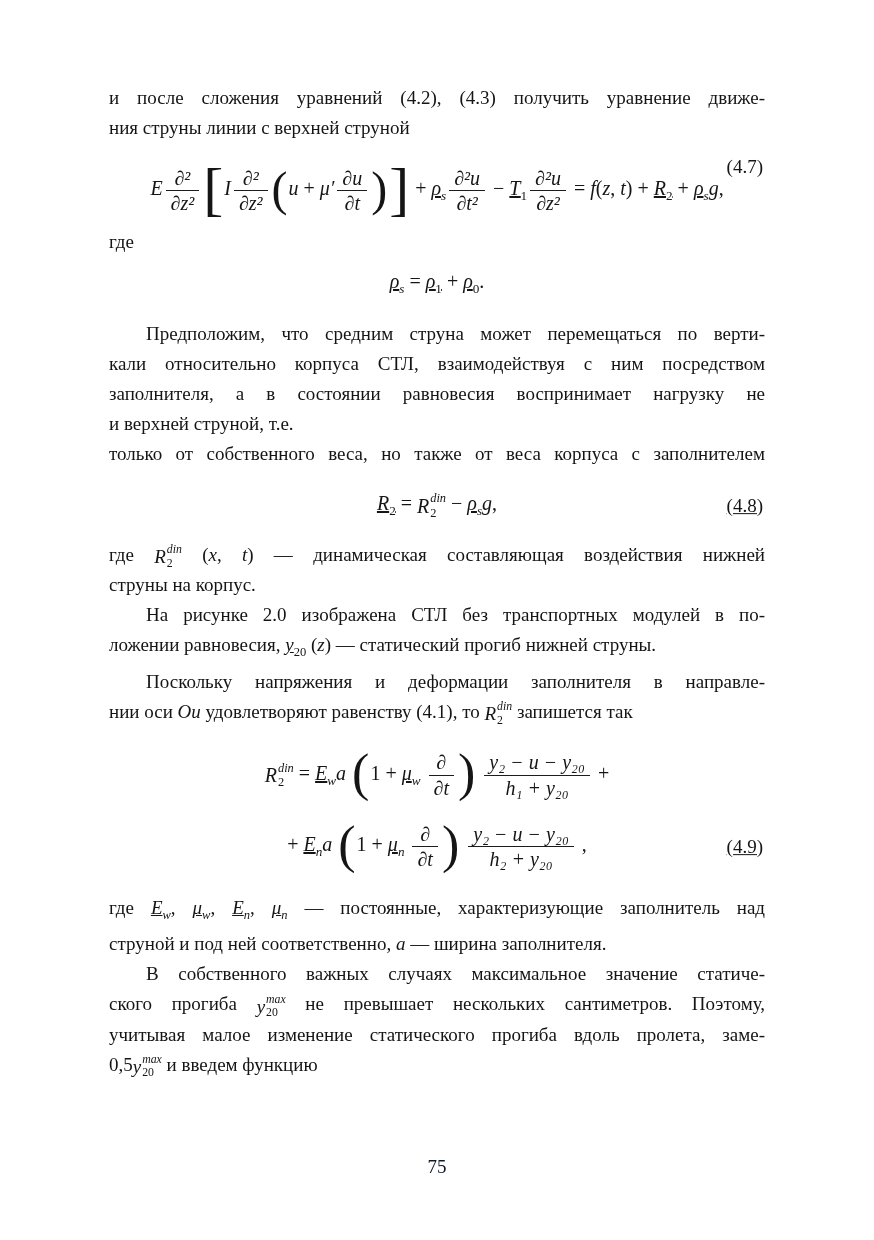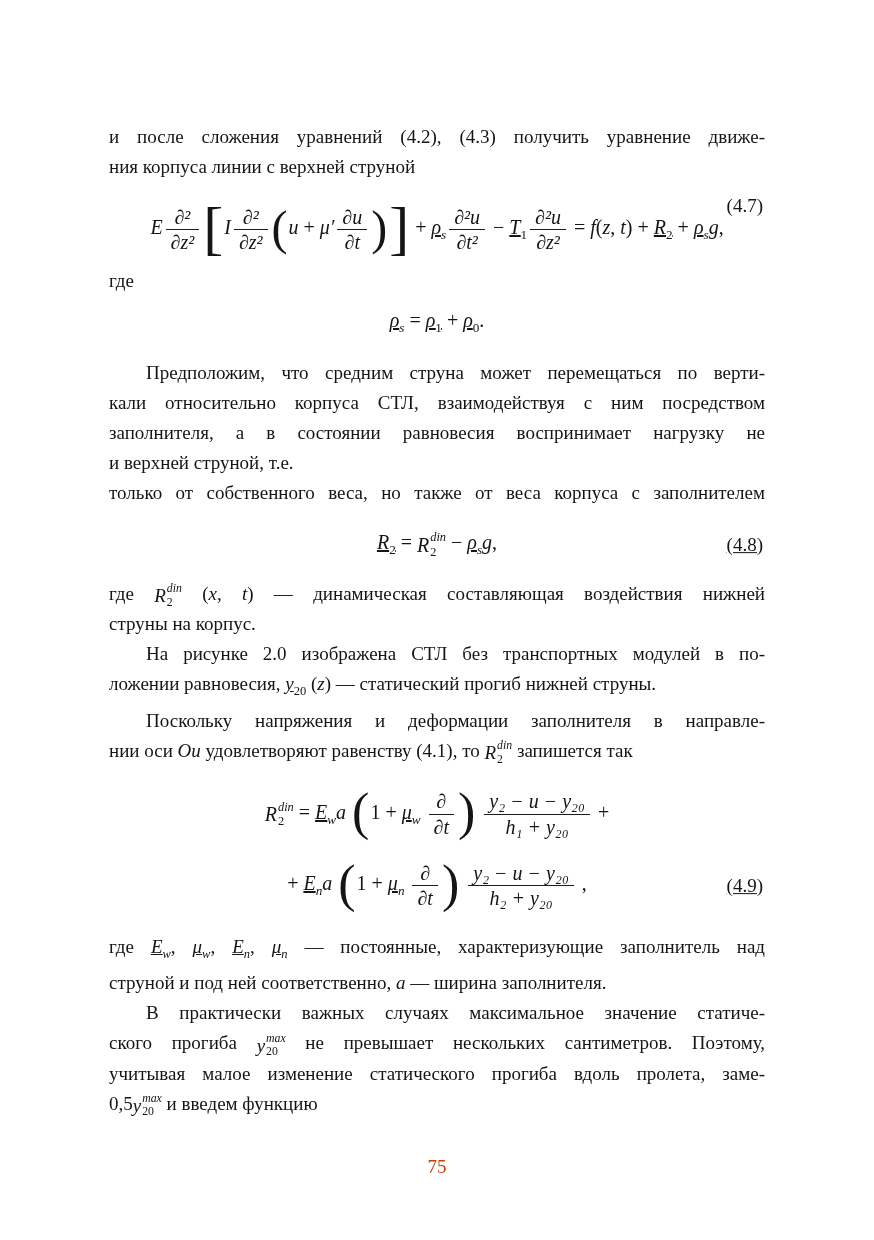--- a/index.html
+++ b/index.html
@@ -2,21 +2,21 @@
 <html lang="ru"><head>
 <meta charset="utf-8">
 <style>
   html,body{margin:0;padding:0;}
   body{
     width:874px;height:1240px;background:#ffffff;color:#151515;
     font-family:"Liberation Serif","DejaVu Serif",serif;
     overflow:hidden;position:relative;
   }
   .content{
-    width:656px;margin:8px auto;padding-top:114px;
+    width:656px;margin:0 auto;padding-top:83px;
     font-size:19px;line-height:30px;
   }
   .block{margin:0;}
   .pline{text-align:justify;text-align-last:justify;}
   .pline.last{text-align:justify;text-align-last:auto;}
   .pline.ind{text-indent:37px;}
   
   .mi{font-style:italic;}
   sub{font-size:0.66em;}
   sub.subit{font-style:italic;}
@@ -42,29 +42,29 @@
   [data-block="eq47"]{margin-top:16px;}
   [data-block="gde1"]{margin-top:4px;}
   [data-block="eqrho"]{margin-top:4px;}
   [data-block="p2"]{margin-top:14px;}
   [data-block="eq48"]{margin-top:14px;}
   [data-block="p3"]{margin-top:12px;}
   [data-block="eq49"]{margin-top:12px;}
   [data-block="eq49"] .eqrow{padding:12px 0;}
   [data-block="p6"]{margin-top:10px;}
   .pageno{position:absolute;left:0;right:0;bottom:62px;text-align:center;
-          font-size:19px;color:#c2410c;}
+          font-size:19px;color:#0f172a;}
 </style>
 </head>
 <body>
 
 <main class="content">
   <div class="block" data-block="p1">
       <div class="pline">и после сложения уравнений (4.2), (4.3) получить уравнение движе-</div>
-      <div class="pline last">ния корпуса линии с верхней струной</div>
+      <div class="pline last">ния струны линии с верхней струной</div>
     </div>
   <div class="block eq" data-block="eq47">
       <div class="eqrow"><span class="eqbody"><span class="mi">E</span><span class="mfr"><span class="mn">∂²</span><span class="md">∂z²</span></span><span class="mbr" style="font-size: 3em;">[</span><span class="mi">I</span><span class="mfr"><span class="mn">∂²</span><span class="md">∂z²</span></span><span class="mbr" style="font-size: 2.4em;">(</span><span class="mi">u</span> + <span class="mi">μ′</span><span class="mfr"><span class="mn">∂u</span><span class="md">∂t</span></span><span class="mbr" style="font-size: 2.4em;">)</span><span class="mbr" style="font-size: 3em;">]</span> + <span class="msb"><span class="mi">ρ</span><sub class="subit">s</sub></span><span class="mfr"><span class="mn">∂²u</span><span class="md">∂t²</span></span> − <span class="msb"><span class="mi">T</span><sub>1</sub></span><span class="mfr"><span class="mn">∂²u</span><span class="md">∂z²</span></span> = <span class="mi">f</span>(<span class="mi">z</span>, <span class="mi">t</span>) + <span class="msb"><span class="mi">R</span><sub>2</sub></span> + <span class="msb"><span class="mi">ρ</span><sub class="subit">s</sub></span><span class="mi">g</span>,</span><span class="eqlabel top">(4.7)</span></div>
     </div>
   <div class="block" data-block="gde1">
       <div class="pline last">где</div>
     </div>
   <div class="block eq" data-block="eqrho">
       <div class="eqrow"><span class="eqbody"><span class="msb"><span class="mi">ρ</span><sub class="subit">s</sub></span> = <span class="msb"><span class="mi">ρ</span><sub>1</sub></span> + <span class="msb"><span class="mi">ρ</span><sub>0</sub></span>.</span></div>
     </div>
@@ -116,21 +116,21 @@
               <span class="ss">2</span>
             </span>
           </span> = <span class="msb"><span class="mi">E</span><sub class="subit">w</sub></span><span class="mi">a</span> <span class="mbr" style="font-size: 2.6em;">(</span>1 + <span class="msb"><span class="mi">μ</span><sub class="subit">w</sub></span> <span class="mfr"><span class="mn">∂</span><span class="md">∂t</span></span><span class="mbr" style="font-size: 2.6em;">)</span> <span class="mfr"><span class="mn">y₂ − u − y₂₀</span><span class="md">h₁ + y₂₀</span></span> +</span></div>
       <div class="eqrow"><span class="eqbody">+ <span class="msb"><span class="mi">E</span><sub class="subit">n</sub></span><span class="mi">a</span> <span class="mbr" style="font-size: 2.6em;">(</span>1 + <span class="msb"><span class="mi">μ</span><sub class="subit">n</sub></span> <span class="mfr"><span class="mn">∂</span><span class="md">∂t</span></span><span class="mbr" style="font-size: 2.6em;">)</span> <span class="mfr"><span class="mn">y₂ − u − y₂₀</span><span class="md">h₂ + y₂₀</span></span> ,</span><span class="eqlabel mid">(4.9)</span></div>
     </div>
   <div class="block" data-block="p6">
       <div class="pline">где <span class="msb"><span class="mi">E</span><sub class="subit">w</sub></span>, <span class="msb"><span class="mi">μ</span><sub class="subit">w</sub></span>, <span class="msb"><span class="mi">E</span><sub class="subit">n</sub></span>, <span class="msb"><span class="mi">μ</span><sub class="subit">n</sub></span> — постоянные, характеризующие заполнитель над</div>
       <div class="pline last">струной и под ней соответственно, <span class="mi">a</span> — ширина заполнителя.</div>
     </div>
   <div class="block" data-block="p7">
-      <div class="pline ind">В практически важных случаях максимальное значение статиче-</div>
+      <div class="pline ind">В собственного важных случаях максимальное значение статиче-</div>
       <div class="pline">ского прогиба <span class="msbp">
           <span class="bb">y</span>
           <span class="col">
             <span class="pp">max</span>
             <span class="ss">20</span>
           </span>
         </span> не превышает нескольких сантиметров. Поэтому,</div>
       <div class="pline">учитывая малое изменение статического прогиба вдоль пролета, заме-</div>
       <div class="pline last">0,5<span class="msbp">
           <span class="bb">y</span>

